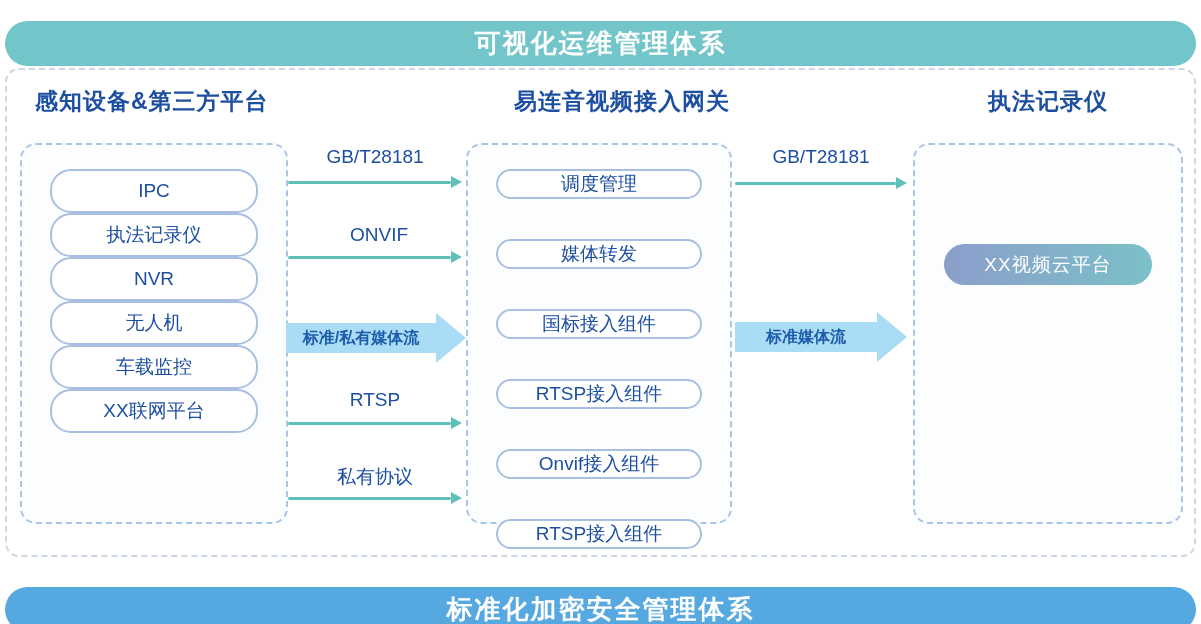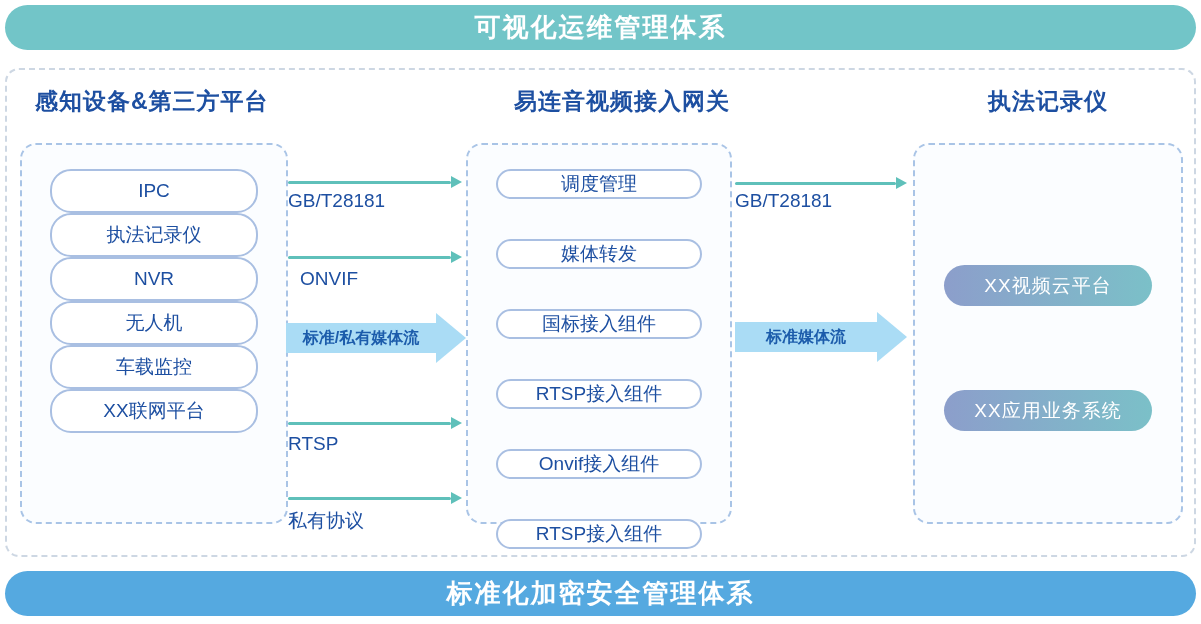--- a/index.html
+++ b/index.html
@@ -3,21 +3,21 @@
 <meta charset="utf-8">
 <style>
   html,body{margin:0;padding:0;}
   body{
     width:1201px;height:624px;position:relative;background:#ffffff;
     font-family:"Liberation Sans","DejaVu Sans",sans-serif;overflow:hidden;
   }
   .banner{
     position:absolute;left:5px;width:1191px;height:45px;border-radius:23px;
     color:#ffffff;font-size:26px;font-weight:bold;letter-spacing:2px;
-    display:flex;align-items:center;justify-content:center;
+    display:flex;align-items:center;justify-content:center;margin-top:16px;
   }
   .banner-top{top:5px;background:#72c5c8;}
   .banner-bottom{top:571px;background:#55a9e0;}
   .outer{
     position:absolute;left:5px;top:68px;width:1187px;height:485px;
     border:2px dashed #cdd7e3;border-radius:14px;background:#ffffff;
   }
   .col-title{
     position:absolute;color:#1d4fa1;font-size:23px;font-weight:bold;letter-spacing:1px;
   }
@@ -31,21 +31,21 @@
     height:40px;border:2px solid #a9bfe2;border-radius:21px;background:#ffffff;
     color:#1d4fa1;font-size:19px;display:flex;align-items:center;justify-content:center;
   }
   .grad-pill{
     position:absolute;left:29px;width:208px;height:41px;border-radius:21px;
     background:linear-gradient(90deg,#8c9ecb 0%,#7bc0c8 100%);
     color:#ffffff;font-size:19px;display:flex;align-items:center;justify-content:center;
     letter-spacing:1px;
   }
   .arrow-label{
-    position:absolute;text-align:left;color:#1d4fa1;font-size:19px;font-weight:500;margin-top:44px;
+    position:absolute;text-align:center;color:#1d4fa1;font-size:19px;font-weight:500;
   }
   .thin-arrow{position:absolute;height:12px;display:flex;align-items:center;}
   .ta-line{flex:1;height:3px;background:#5fc0ba;border-radius:2px;}
   .ta-head{
     width:0;height:0;border-top:6px solid transparent;border-bottom:6px solid transparent;
     border-left:11px solid #5fc0ba;
   }
   .thick-arrow{position:absolute;height:50px;display:flex;align-items:center;}
   .tk-body{
     flex:1;height:30px;background:#aadcf5;display:flex;align-items:center;justify-content:center;
@@ -81,31 +81,30 @@
 <div class="dash-box" style="left:466px;width:266px;gap:40px;">
   <div class="pill">调度管理</div>
   <div class="pill">媒体转发</div>
   <div class="pill">国标接入组件</div>
   <div class="pill">RTSP接入组件</div>
   <div class="pill">Onvif接入组件</div>
   <div class="pill">RTSP接入组件</div>
 </div>
 
 <div class="dash-box" style="left:913px;width:270px;display:block;">
-  <div class="grad-pill" style="top:120px;">XX视频云平台</div>
-  <div class="grad-pill" style="top:245px;">XX应用业务系统</div>
+  <div class="grad-pill" style="top:99px;">XX视频云平台</div>
 </div>
 
 <div class="arrow-label" style="left:288px;top:146px;width:174px;">GB/T28181</div>
 <div class="thin-arrow" style="left:288px;top:176px;width:174px;">
   <div class="ta-line"></div>
   <div class="ta-head"></div>
 </div>
 
-<div class="arrow-label" style="left:300px;top:224px;width:174px;">ONVIF</div>
+<div class="arrow-label" style="left:292px;top:224px;width:174px;">ONVIF</div>
 <div class="thin-arrow" style="left:288px;top:251px;width:174px;">
   <div class="ta-line"></div>
   <div class="ta-head"></div>
 </div>
 
 <div class="thick-arrow" style="left:286px;top:313px;width:180px;">
   <div class="tk-body">
     <span>标准/私有媒体流</span>
   </div>
   <div class="tk-head"></div>

